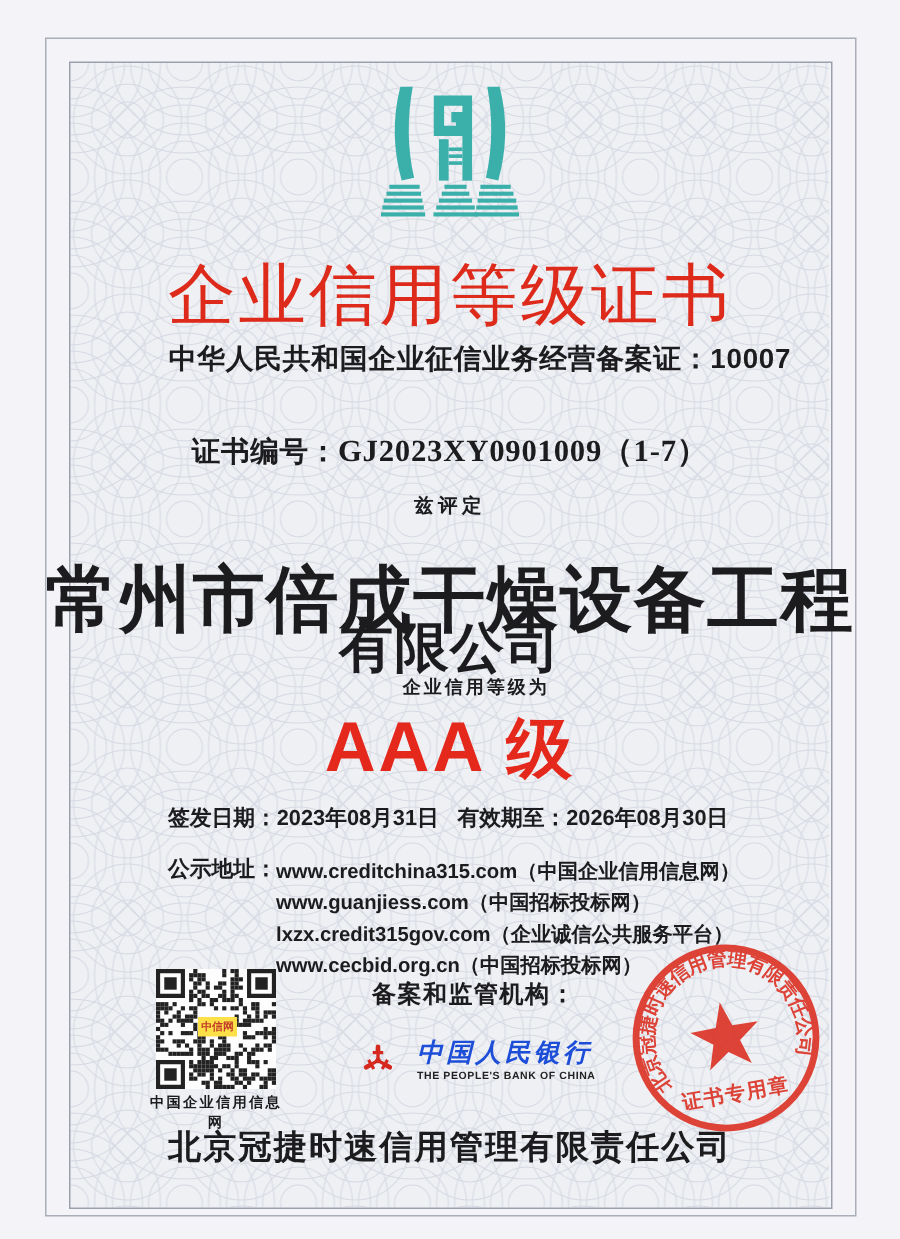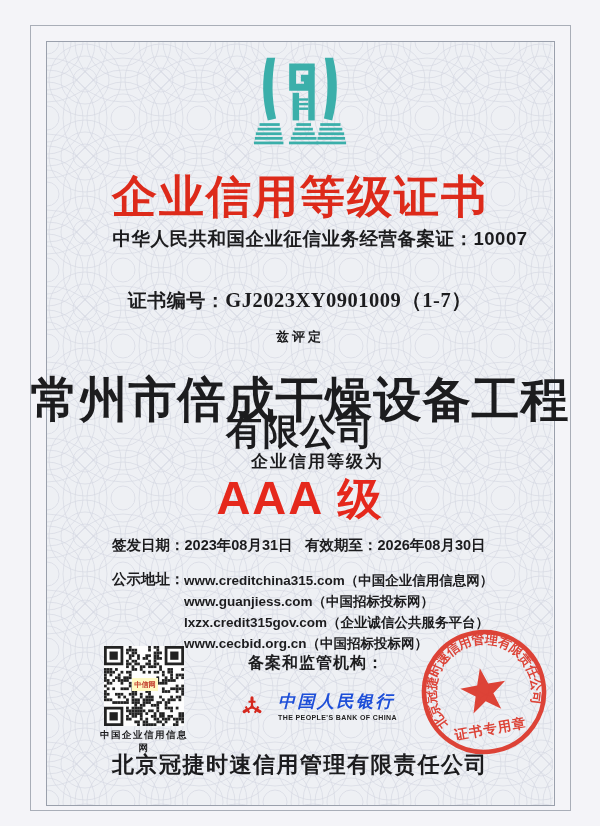--- a/index.html
+++ b/index.html
@@ -14,43 +14,43 @@
   .center{left:0;right:0;text-align:center;}
   
   .outer-frame{position:absolute;left:30px;top:25px;right:29px;bottom:15px;border:1px solid #a9aeb8;}
   .inner-frame{position:absolute;left:46px;top:41px;right:45px;bottom:20px;border:1px solid #9aa0ac;}
   .guilloche{position:absolute;left:47px;top:42px;}
   
   .logo{position:absolute;left:253px;top:56px;width:94px;height:92px;}
   
   .title{
     position:absolute;top:167px;left:0;right:0;text-align:center;
-    font-size:45px;font-weight:bold;letter-spacing:2px;margin:0;
+    font-size:45px;font-weight:normal;letter-spacing:2px;margin:0;
   }
   .subtitle{position:absolute;top:226px;font-size:18.5px;font-weight:bold;letter-spacing:.5px;padding-left:40px;}
   .cert-no{position:absolute;top:286px;font-size:19px;font-weight:bold;letter-spacing:.5px;}
   .cert-no .num{font-family:"Liberation Serif","DejaVu Serif",serif;font-size:20.5px;letter-spacing:.5px;}
   .hereby{position:absolute;top:328px;font-size:13px;font-weight:bold;letter-spacing:3px;}
   .company1{position:absolute;top:368px;font-size:48px;font-weight:bold;letter-spacing:1px;
     font-family:"Liberation Serif","DejaVu Serif",serif;}
   .company2{position:absolute;top:408px;font-size:36px;font-weight:bold;letter-spacing:1px;
     font-family:"Liberation Serif","DejaVu Serif",serif;}
-  .rating-intro{position:absolute;top:450px;font-size:17px;font-weight:bold;letter-spacing:2px;margin-left:35px;}
+  .rating-intro{position:absolute;top:450px;font-size:12px;font-weight:bold;letter-spacing:2px;margin-left:35px;}
   .rating{position:absolute;top:470px;font-weight:bold;font-size:47px;letter-spacing:2px;}
   .rating .lvl{font-size:44px;}
   
   .dates{position:absolute;top:536px;left:0;right:0;font-size:14.5px;font-weight:bold;}
   .issue{position:absolute;left:112px;}
   .valid{position:absolute;left:305px;}
   
   .pub-label{position:absolute;left:112px;top:570px;font-size:14.5px;font-weight:bold;}
   .pub-lines{position:absolute;left:184px;top:570px;font-size:13.5px;font-weight:bold;line-height:21px;white-space:nowrap;}
   
   .qr{position:absolute;left:101px;top:646px;width:86px;height:80px;}
-  .qr-chip{position:absolute;left:132px;top:678px;width:26px;height:13px;background:#fef9c3;
+  .qr-chip{position:absolute;left:132px;top:678px;width:26px;height:13px;background:#fde047;
     display:flex;align-items:center;justify-content:center;}
   .qr-chip span{font-size:8px;color:#c13a2a;font-weight:bold;transform:scale(.9);white-space:nowrap;}
   .qr-caption{position:absolute;left:96px;top:729px;width:96px;text-align:center;
     font-size:9.5px;font-weight:bold;letter-spacing:1.5px;}
   
   .reg-label{position:absolute;left:248px;top:653px;font-size:16px;font-weight:bold;letter-spacing:1px;}
   .pboc{position:absolute;left:238px;top:690px;display:flex;align-items:flex-start;}
   .pboc-emblem{width:28px;height:32px;margin-right:12px;margin-top:1px;}
   .pboc-cn{font-family:"Liberation Serif","DejaVu Serif",serif;font-weight:bold;font-size:17px;
     letter-spacing:2.5px;color:#1d4ed8;font-style:italic;}

